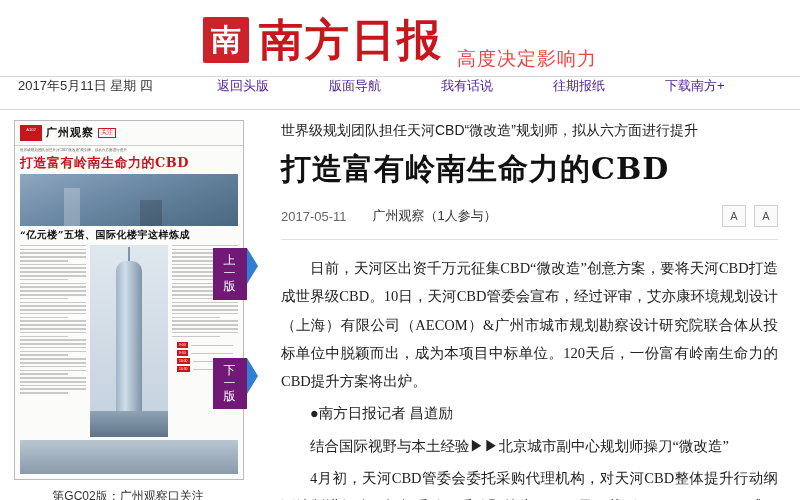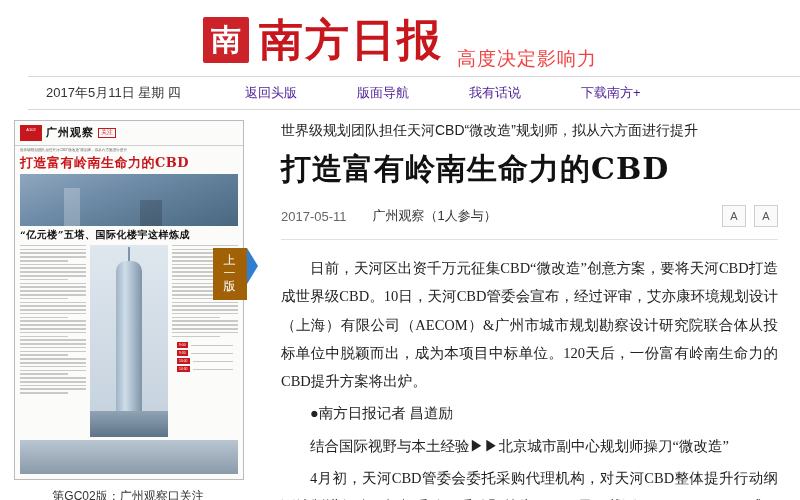--- a/index.html
+++ b/index.html
@@ -58,25 +58,24 @@
     align-self: flex-end;
     padding-bottom: 4px;
   }
 
   
   .navbar {
     border-top: 1px solid #d8d8d8;
     border-bottom: 1px solid #d8d8d8;
     height: 32px;
     display: flex;
-    align-items: center;
+    align-items: flex-start;
     font-size: 13px;
     color: #333;
     padding: 0 18px;
-    margin-left: 28px;
   }
   .nav-date {
     white-space: nowrap;
     margin-right: 34px;
   }
   .nav-items {
     display: flex;
     align-items: center;
     flex: 1;
   }
@@ -274,21 +273,21 @@
 
   
   .page-tabs {
     position: absolute;
     top: 128px;
     right: -2px;
     width: 46px;
   }
   .page-tab {
     position: relative;
-    background: #a16207;
+    background: #701a75;
     color: #fff;
     font-size: 12px;
     width: 24px;
     padding: 6px 5px;
     line-height: 1.1;
     text-align: center;
     margin-bottom: 58px;
     cursor: pointer;
     letter-spacing: 1px;
   }
@@ -382,20 +381,21 @@
   </div>
   <div class="logo-slogan">高度决定影响力</div>
 </div>
 
 <div class="navbar">
   <div class="nav-date">2017年5月11日 星期 四</div>
   <div class="nav-items">
     <div class="nav-item">返回头版</div>
     <div class="nav-item">版面导航</div>
     <div class="nav-item">我有话说</div>
+    <div class="nav-item">往期报纸</div>
     <div class="nav-item">下载南方+</div>
   </div>
 </div>
 
 <div class="content">
 
   <div class="paper-col">
 
     <div class="paper">
       <div class="p-head">
@@ -504,20 +504,21 @@
           </div>
         </div>
       </div>
       <div class="p-footer-img"></div>
     </div>
 
     <div class="paper-caption">第GC02版：广州观察口关注</div>
 
     <div class="page-tabs">
       <div class="page-tab prev">上一版</div>
+      <div class="page-tab next">下一版</div>
     </div>
   </div>
 
   <div class="article">
     <div class="shoulder">世界级规划团队担任天河CBD“微改造”规划师，拟从六方面进行提升</div>
     <h1 class="headline">打造富有岭南生命力的CBD</h1>
 
     <div class="meta-row">
       <div class="meta-date">2017-05-11</div>
       <div class="meta-say">广州观察</div>

